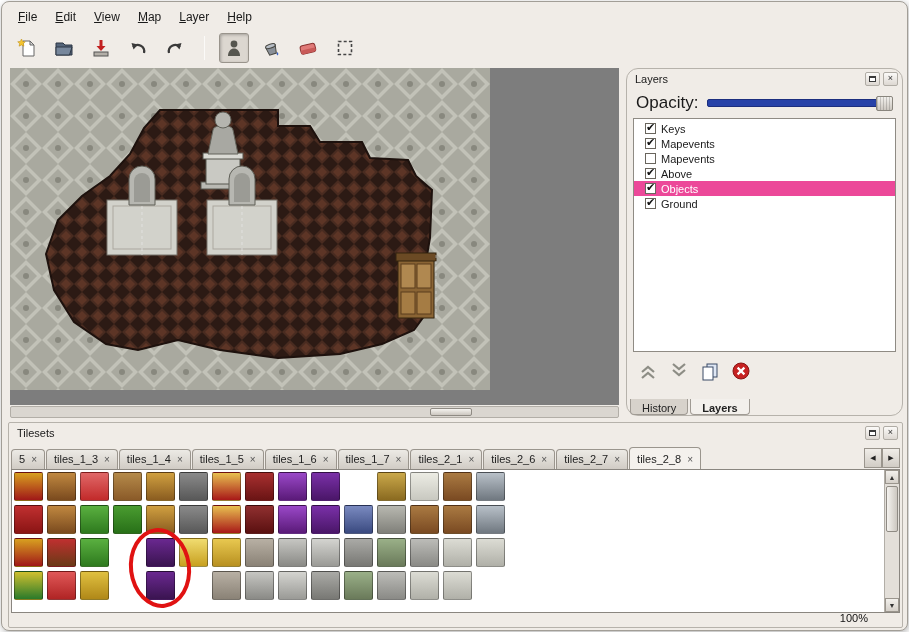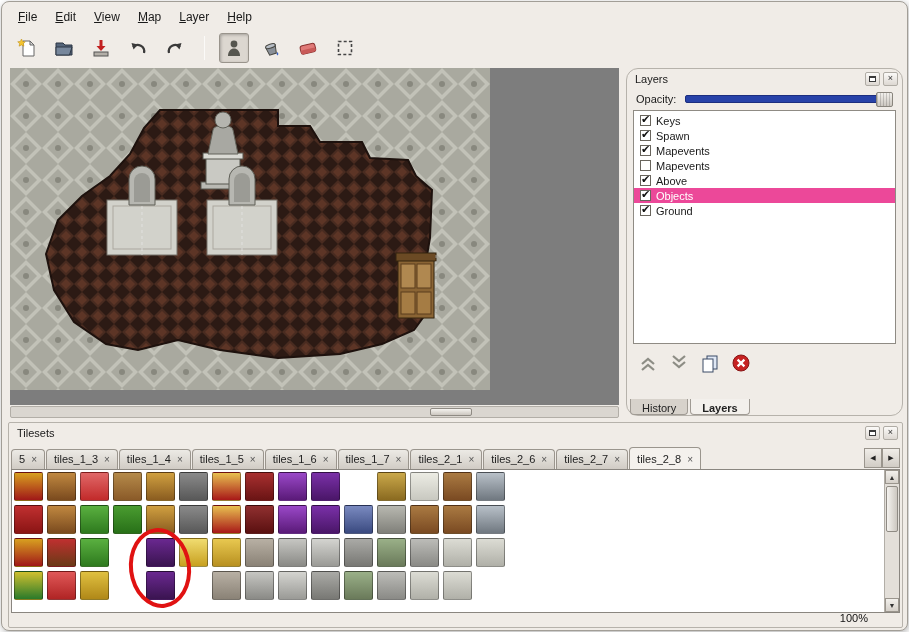--- a/index.html
+++ b/index.html
@@ -28,27 +28,27 @@
 
   
   .layers-panel { position:absolute; left:624px; top:66px; width:277px; height:348px;
                   background:#f0ece7; border:1px solid #b6b2ab; border-radius:12px; }
   .panel-title { height:19px; display:flex; align-items:center; padding:0 4px 0 8px; font-size:11px; }
   .panel-title .spacer { flex:1; }
   .mini-btn { width:15px; height:14px; display:flex; align-items:center; justify-content:center; font-size:9px;
               line-height:1; color:#333; border:1px solid #b0aca5; background:linear-gradient(#fbfaf8,#ddd8d2);
               border-radius:2px; margin-left:3px; }
   .restore-glyph { display:inline-block; width:7px; height:6px; border:1px solid #3a3a3a; border-top:2px solid #3a3a3a; background:#fff; }
-  .opacity-row { display:flex; align-items:center; padding:5px 9px 4px; font-size:11px; gap:9px;text-align:center; }
+  .opacity-row { display:flex; align-items:center; padding:5px 9px 4px; font-size:17px; gap:9px;text-align:center; }
   .slider { flex:1; height:8px; position:relative; background:#2742a8; border:1px solid #1c2e7e; border-radius:2px; }
   .slider-handle { position:absolute; right:-1px; top:-4px; width:17px; height:15px; border:1px solid #89857d; border-radius:2px;
                    background-image:repeating-linear-gradient(90deg, rgba(0,0,0,.16) 0 1px, transparent 1px 3px),
                                     linear-gradient(#f2f0ec,#ccc7c0); }
   .layer-list { margin:1px 6px; height:234px; background:#fff; border:1px solid #8f8b84; overflow:hidden; padding-top:2px; }
-  .layer-row { display:flex; align-items:center; height:15px; font-size:11px; padding-left:6px; }
+  .layer-row { display:flex; align-items:center; height:15px; font-size:11px; padding-left:11px; }
   .layer-row.selected { background:#ec4899; color:#fff; }
   .cb { width:11px; height:11px; background:#fff; border:1px solid #69655d; margin-right:5px; position:relative; flex:none; }
   .cb.checked::after { content:"\2714"; position:absolute; left:0; top:-3px; font-size:11px; color:#111; }
   .layer-actions { display:flex; gap:5px; padding:7px 8px 0; }
   .act-btn { width:26px; height:22px; display:flex; align-items:center; justify-content:center; border-radius:3px; }
   .panel-tabs { position:absolute; left:3px; bottom:0; display:flex; }
   .ptab { font-size:11px; padding:3px 11px 0; background:#d7d2cb; border:1px solid #a09b94; border-top:none;
           border-radius:0 0 4px 4px; margin-right:2px; color:#222; }
   .ptab.active { background:#f3f0ec; font-weight:bold; }
 
@@ -218,24 +218,20 @@
     <div class="opacity-row">
       <span>Opacity:</span>
       <span class="slider">
         <span class="slider-handle"></span>
       </span>
     </div>
     <div class="layer-list">
       <div class="layer-row">
         <span class="cb checked"></span>
         <span>Keys</span>
-      </div>
-      <div class="layer-row">
-        <span class="cb checked"></span>
-        <span>Spawn</span>
       </div>
       <div class="layer-row">
         <span class="cb checked"></span>
         <span>Mapevents</span>
       </div>
       <div class="layer-row">
         <span class="cb"></span>
         <span>Mapevents</span>
       </div>
       <div class="layer-row">

